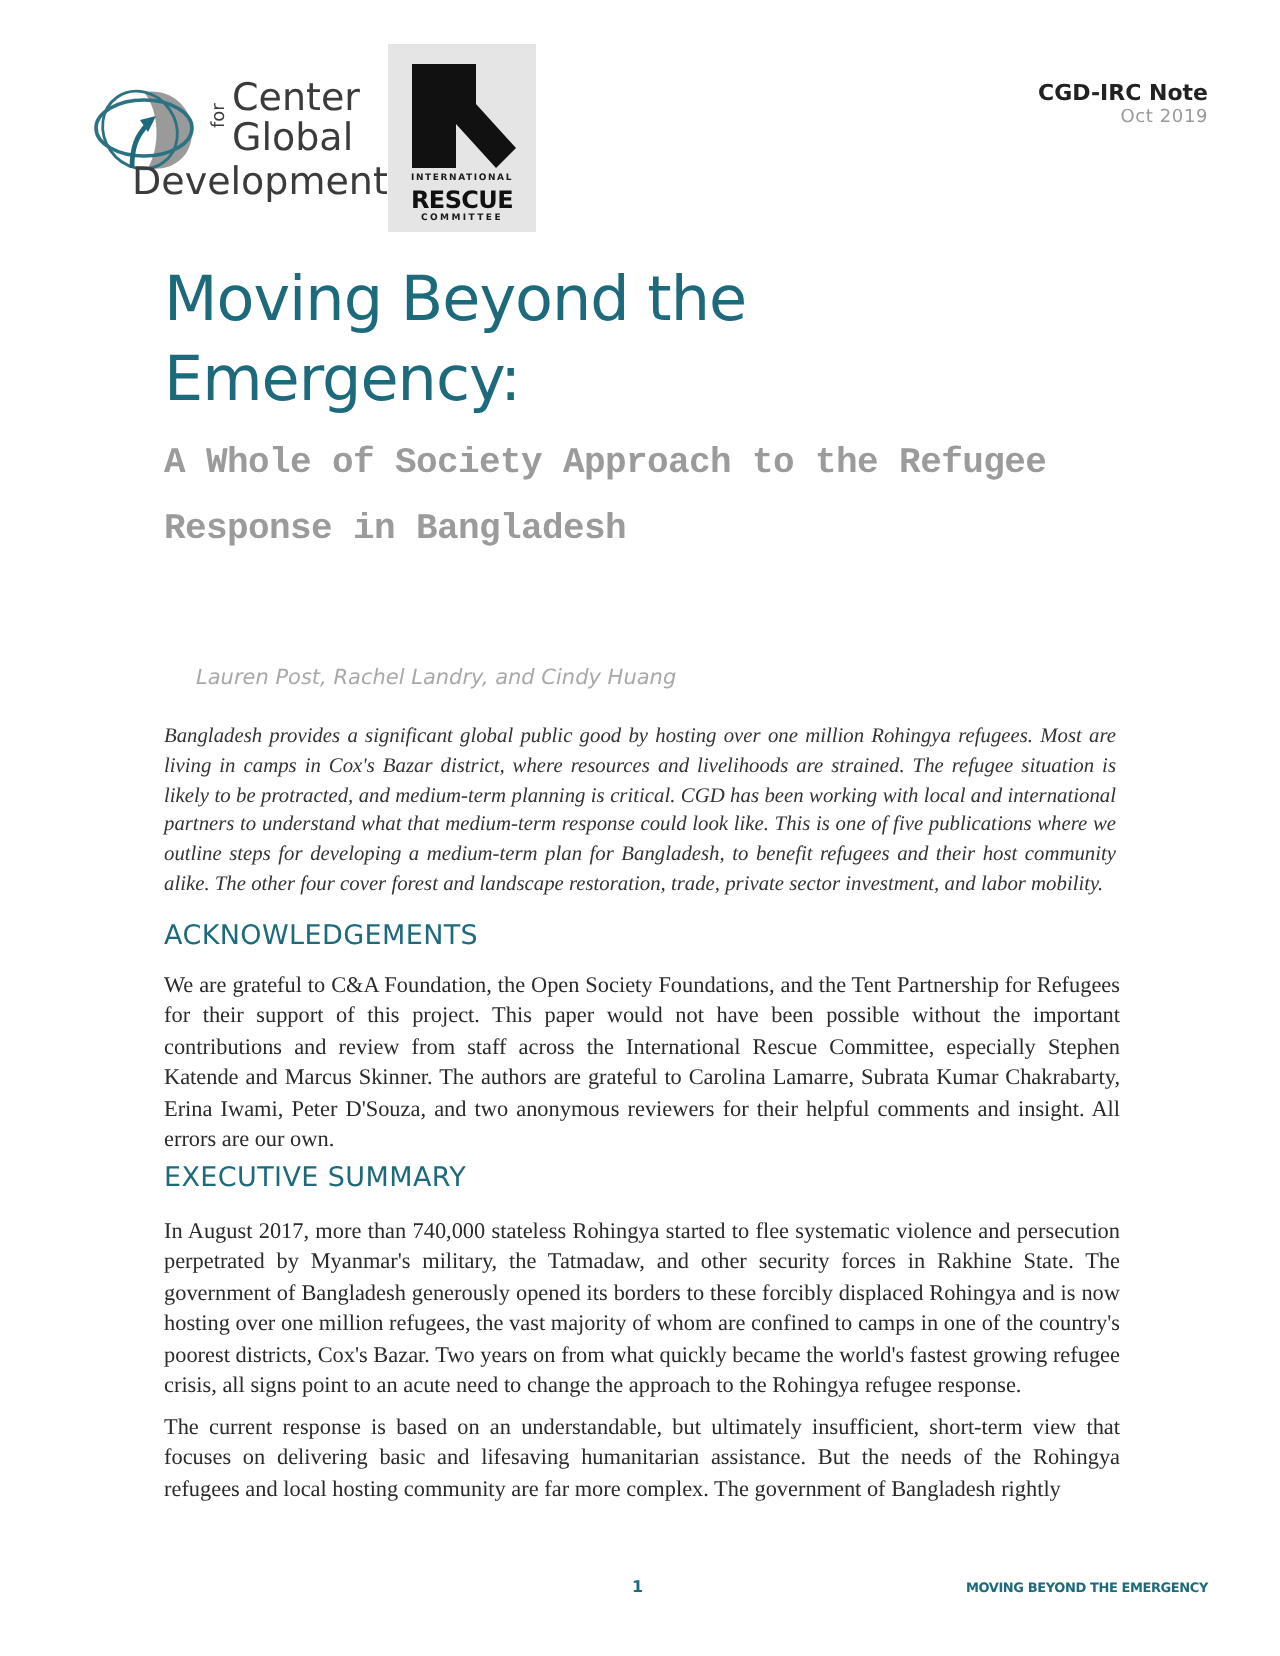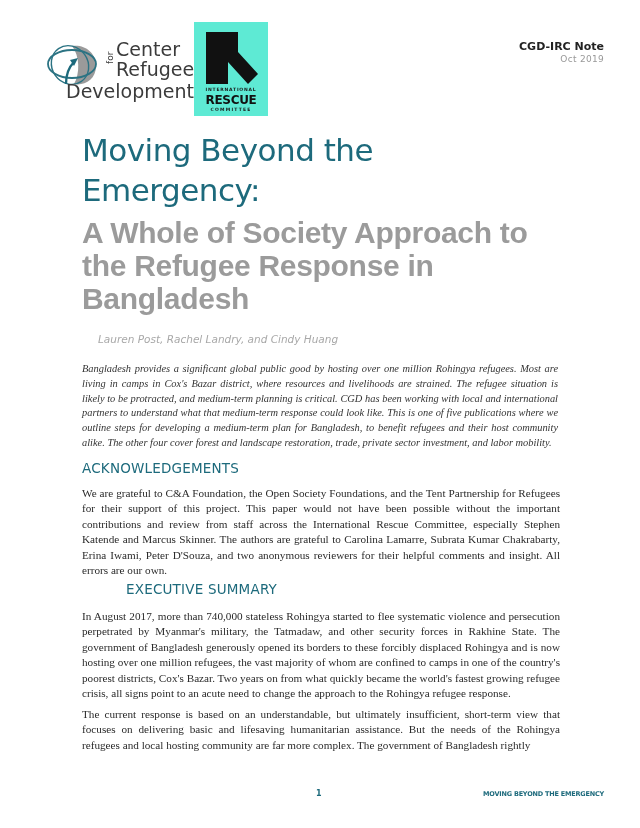--- a/index.html
+++ b/index.html
@@ -6,39 +6,39 @@
   body { width: 640px; height: 828px; position: relative; overflow: hidden; font-family: "Liberation Serif", serif; color: #2a2a2a; }
 
   .logo-cgd { position: absolute; left: 44px; top: 36px; width: 140px; height: 70px; }
   .cgd-globe { position: absolute; left: 0; top: 4px; width: 56px; height: 50px; }
   .cgd-text { position: absolute; left: 58px; top: 2px; font-family: "DejaVu Sans", sans-serif; color: #3b3b3b; line-height: 1; }
   .cgd-line1 { position: absolute; left: 14px; top: 2px; font-size: 19px; white-space: nowrap; }
   .cgd-for { position: absolute; left: 4px; top: 26px; font-size: 9px; transform: rotate(-90deg); transform-origin: left top; white-space: nowrap; }
   .cgd-line2 { position: absolute; left: 14px; top: 22px; font-size: 19px; white-space: nowrap; }
   .cgd-line3 { position: absolute; left: -36px; top: 44px; font-size: 19px; white-space: nowrap; }
 
-  .logo-irc { position: absolute; left: 194px; top: 22px; width: 74px; height: 94px; background: #5eead4; }
+  .logo-irc { position: absolute; left: 194px; top: 22px; width: 74px; height: 94px; background: #e5e5e5; }
   .irc-mark { position: absolute; left: 10px; top: 8px; width: 54px; height: 54px; }
   .irc-intl { position: absolute; left: 0; right: 0; top: 65px; text-align: center; font-family: "DejaVu Sans", sans-serif; font-size: 4.5px; letter-spacing: 0.8px; font-weight: bold; color: #1a1a1a; }
   .irc-rescue { position: absolute; left: 0; right: 0; top: 71px; text-align: center; font-family: "DejaVu Sans", sans-serif; font-size: 12px; font-weight: bold; color: #111; letter-spacing: -0.3px; }
   .irc-committee { position: absolute; left: 0; right: 0; top: 85px; text-align: center; font-family: "DejaVu Sans", sans-serif; font-size: 4.5px; letter-spacing: 1.2px; font-weight: bold; color: #1a1a1a; }
 
   .note-label { position: absolute; right: 36px; top: 40px; font-family: "DejaVu Sans", sans-serif; font-weight: bold; font-size: 11px; color: #222; text-align: right; }
   .note-date { position: absolute; right: 36px; top: 54px; font-family: "DejaVu Sans", sans-serif; font-size: 9px; color: #999; text-align: right; letter-spacing: 0.3px; }
 
   .title-main { position: absolute; left: 82px; top: 130px; width: 460px; font-family: "DejaVu Sans", sans-serif; font-weight: normal; font-size: 31px; line-height: 40px; color: #1d6a7c; letter-spacing: -0.5px; }
-  .title-sub { position: absolute; left: 82px; top: 216px; width: 460px; font-family: Liberation Sans, sans-serif; font-weight: bold; font-size: 30px; line-height: 33px; color: #9b9b9b; letter-spacing: -0.3px; }
+  .title-sub { position: absolute; left: 82px; top: 216px; width: 460px; font-family: Liberation Mono, monospace; font-weight: bold; font-size: 18px; line-height: 33px; color: #9b9b9b; letter-spacing: -0.3px; }
 
   .authors { position: absolute; left: 98px; top: 333px; font-family: "DejaVu Sans", sans-serif; font-style: italic; font-size: 10.5px; color: #a8a8a8; }
 
   .abstract { position: absolute; left: 82px; top: 362px; width: 476px; font-family: "Liberation Serif", serif; font-style: italic; font-size: 10.4px; line-height: 14.8px; color: #333; text-align: justify; }
 
   .section-head { position: absolute; left: 82px; font-family: "DejaVu Sans", sans-serif; font-size: 13.5px; color: #1d6a7c; letter-spacing: 0.2px; }
   .sh-ack { top: 460px; }
-  .sh-exec { top: 581px; margin-left: 44px; }
+  .sh-exec { top: 581px; }
 
   .para { position: absolute; left: 82px; width: 478px; font-family: "Liberation Serif", serif; font-size: 11.2px; line-height: 15.4px; color: #2a2a2a; text-align: justify; }
   .p-ack { top: 486px; }
   .p-exec1 { top: 609px; }
   .p-exec2 { top: 707px; }
 
   .footer-page { position: absolute; left: 316px; top: 789px; font-family: "DejaVu Sans", sans-serif; font-size: 8px; font-weight: bold; color: #1d6a7c; }
   .footer-title { position: absolute; right: 36px; top: 790px; font-family: "DejaVu Sans", sans-serif; font-size: 6.5px; font-weight: bold; color: #1d6a7c; letter-spacing: -0.2px; padding-left: 36px; }
 </style>
 </head>
@@ -48,21 +48,21 @@
   <svg class="cgd-globe" viewBox="0 0 56 50">
     <path d="M28 6 C40 4 52 12 52 26 C52 40 40 46 30 44 C36 34 36 16 28 6 Z" fill="#9a9a9a"></path>
     <ellipse cx="28" cy="24" rx="24" ry="14" fill="none" stroke="#2b7383" stroke-width="1.8"></ellipse>
     <ellipse cx="26" cy="25" rx="18" ry="20" fill="none" stroke="#2b7383" stroke-width="1.4" transform="rotate(-35 26 25)"></ellipse>
     <path d="M22 44 C22 34 24 28 30 22" fill="none" stroke="#1d6a7c" stroke-width="2.4"></path>
     <path d="M26 20 L34 18 L30 26 Z" fill="#1d6a7c"></path>
   </svg>
   <div class="cgd-text">
     <span class="cgd-line1">Center</span>
     <span class="cgd-for">for</span>
-    <span class="cgd-line2">Refugee</span>
+    <span class="cgd-line2">Global</span>
     <span class="cgd-line3">Development</span>
   </div>
 </div>
 
 <div class="logo-irc">
   <svg class="irc-mark" viewBox="0 0 54 54">
     <path d="M2 2 L34 2 L34 22 L54 44 L44 54 L24 32 L24 54 L2 54 Z" fill="#111"></path>
   </svg>
   <div class="irc-intl">INTERNATIONAL</div>
   <div class="irc-rescue">RESCUE</div>

